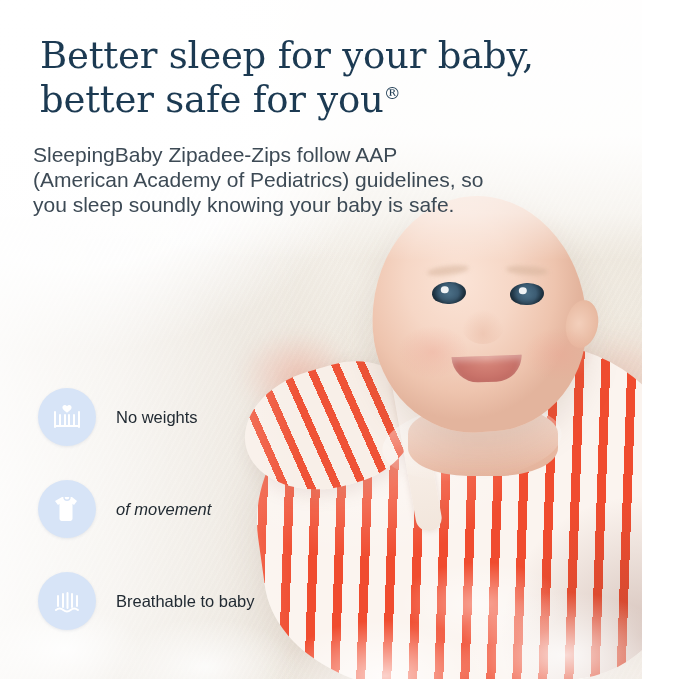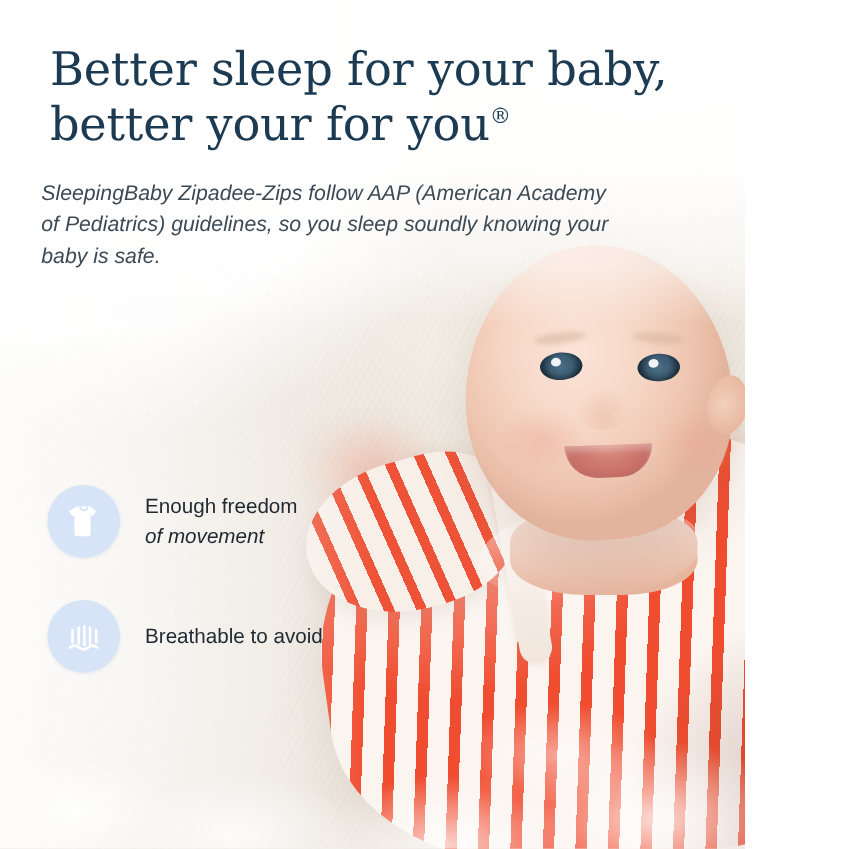--- a/index.html
+++ b/index.html
@@ -2,21 +2,21 @@
 <html><head>
 <meta charset="utf-8">
 <style>
   html, body {
     margin: 0;
     padding: 0;
     background: #ffffff;
   }
   #page {
     position: relative;
-    width: 596px;
+    width: 642px;
     height: 679px;
     overflow: hidden;
     background: #e5e5e5;
     font-family: "Liberation Sans", sans-serif;
   }
 
   
   .photo {
     position: absolute;
     inset: 0;
@@ -230,24 +230,23 @@
   }
   .headline .reg {
     font-size: 17px;
     vertical-align: super;
     line-height: 0;
   }
   .subhead {
     position: absolute;
     left: 33px; top: 142px;
     width: 460px;
-    font-size: 17px;
+    font-size: 21px;
     line-height: 25px;
     color: #3d4a55;
-    font-style: italic;
   }
 
   
   .features {
     position: absolute;
     left: 38px; top: 388px;
     width: 330px;
   }
   .feature {
     display: flex;
@@ -303,47 +302,57 @@
       <div class="mouth"></div>
     </div>
 
     <div class="fluff"></div>
     <div class="left-wash"></div>
     <div class="top-wash"></div>
   </div>
 
   <div class="headline">
     <span>Better sleep for your baby,</span><br>
-    <span>better your for you</span><span class="reg">®</span>
+    <span>better safe for you</span><span class="reg">®</span>
   </div>
 
   <div class="subhead">SleepingBaby Zipadee-Zips follow AAP (American Academy of Pediatrics) guidelines, so you sleep soundly knowing your baby is safe.</div>
 
   <div class="features">
 
+    <div class="feature">
+      <div class="feature-icon">
+        <svg width="30" height="28" viewBox="0 0 30 28" aria-hidden="true">
+          <path d="M3 9 v15 M27 9 v15 M8 12 v10 M13 12 v10 M17 12 v10 M22 12 v10 M3 23 h24" stroke="#ffffff" stroke-width="2" stroke-linecap="round" fill="none"></path>
+          <path d="M15 3.2 c-1.6-2-4.6-1.1-4.6 1.3 0 2 2.6 3.8 4.6 5.3 2-1.5 4.6-3.3 4.6-5.3 0-2.4-3-3.3-4.6-1.3 z" fill="#ffffff"></path>
+        </svg>
+      </div>
+      <div class="feature-label">
+        <span>No weights</span>
+      </div>
+    </div>
 
     <div class="feature">
       <div class="feature-icon">
         <svg width="28" height="30" viewBox="0 0 28 30" aria-hidden="true">
           <path d="M9 3 h10 l5 4 -3 4 -1.5 -1.2 v15 c0 1.2 -1 2.2 -2.2 2.2 h-8.6 C7.5 27 6.5 26 6.5 24.8 v-15 L5 11 2 7 z" fill="#ffffff"></path>
           <path d="M11 3 c0 2 1.4 3.2 3 3.2 s3 -1.2 3 -3.2" fill="none" stroke="#d7e4f7" stroke-width="1.4"></path>
         </svg>
       </div>
       <div class="feature-label">
-        <span>Enough freedom</span>
         <span class="l2">of movement</span>
       </div>
     </div>
 
     <div class="feature">
       <div class="feature-icon">
         <svg width="30" height="26" viewBox="0 0 30 26" aria-hidden="true">
           <path d="M6 18 V8 M11 19 V6 M15.5 20 V5 M20 19 V6 M25 18 V8" stroke="#ffffff" stroke-width="2" stroke-linecap="round" fill="none"></path>
           <path d="M4 22 q3.6 -3 7.3 0 t7.3 0 t7.3 0" stroke="#ffffff" stroke-width="2" fill="none" stroke-linecap="round"></path>
         </svg>
       </div>
       <div class="feature-label">
-        <span>Breathable to avoid</span>
+        <span>Breathable to baby</span>
       </div>
     </div>
 
   </div>
 </div>
 
 </body></html>

